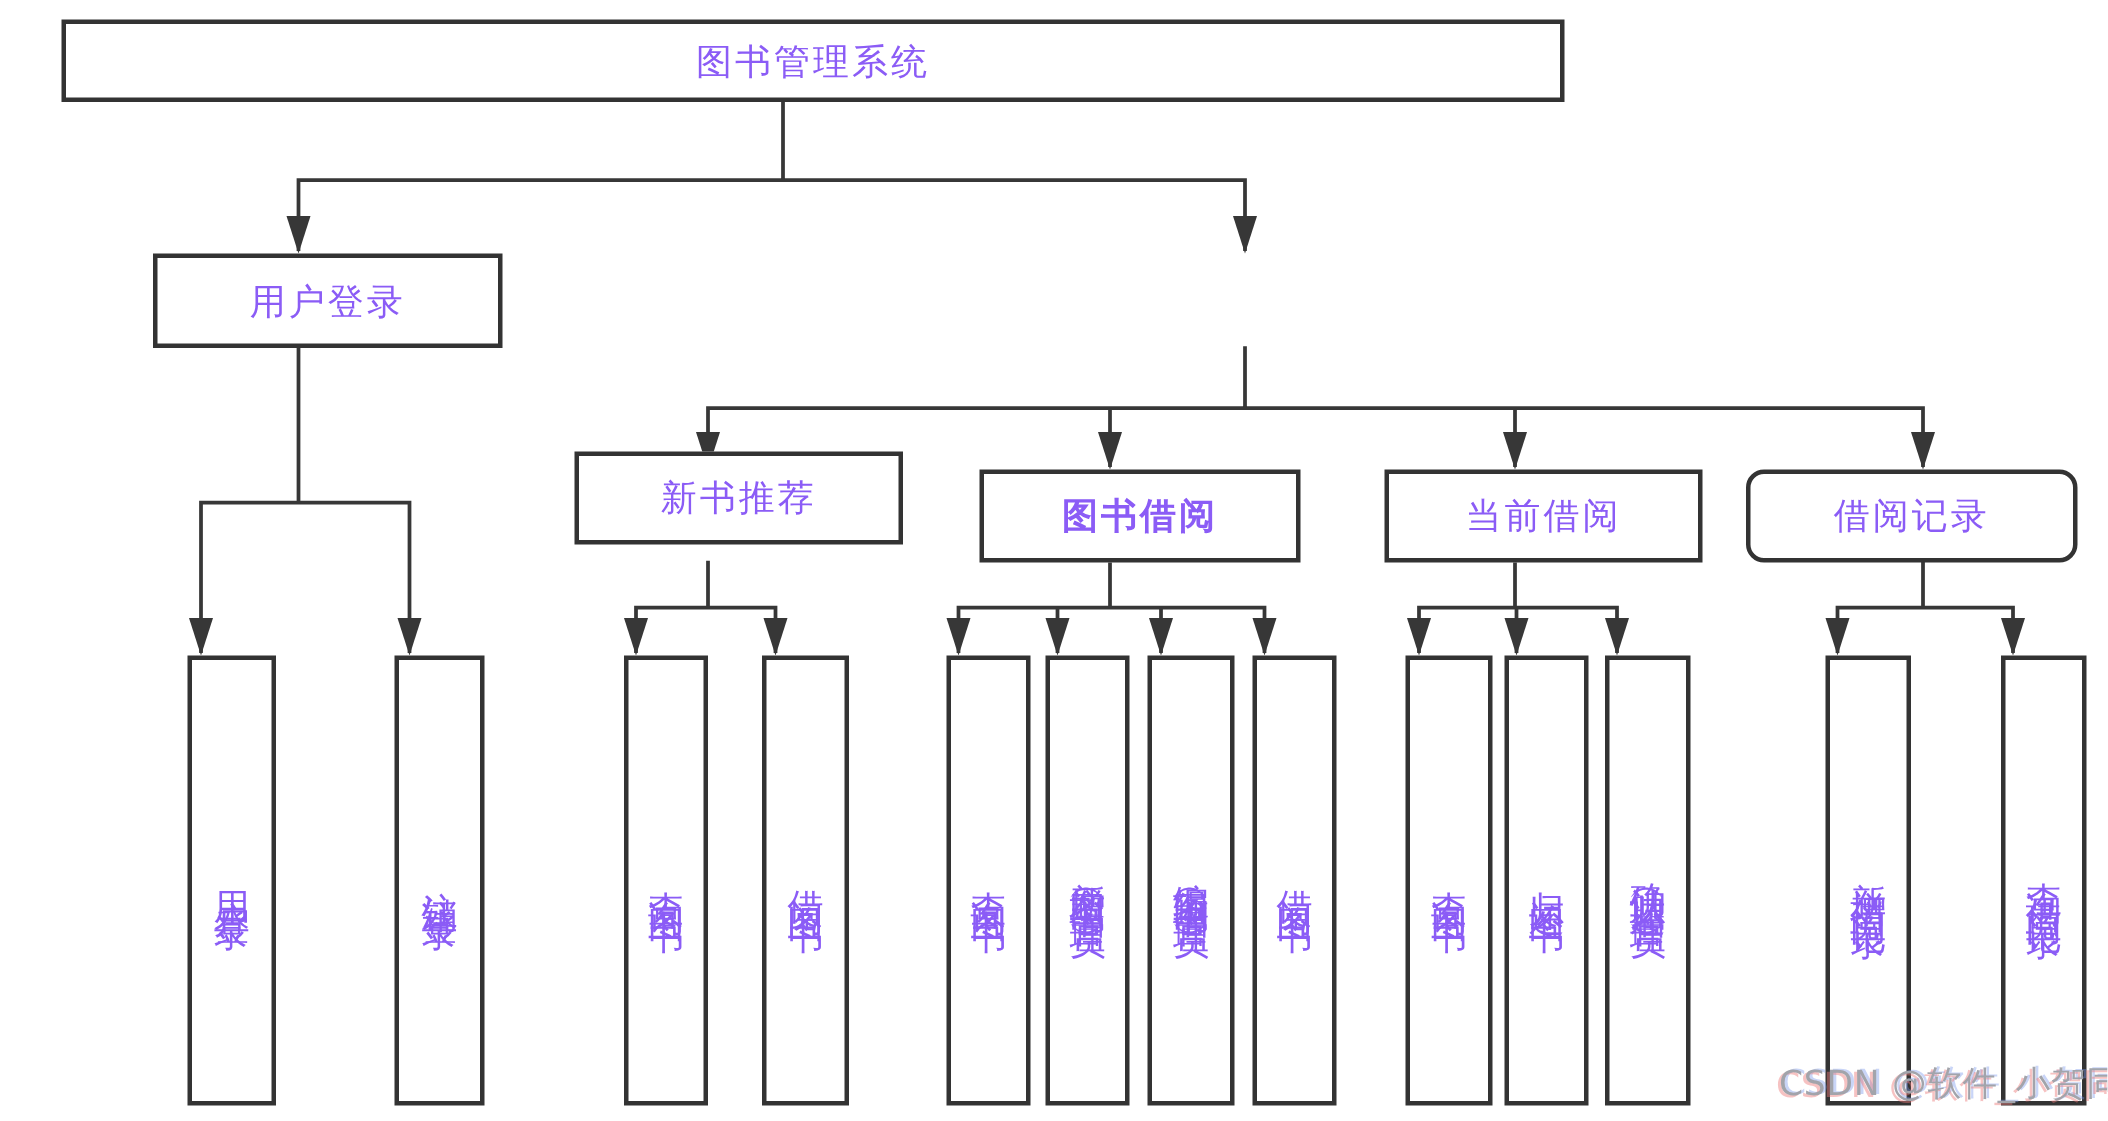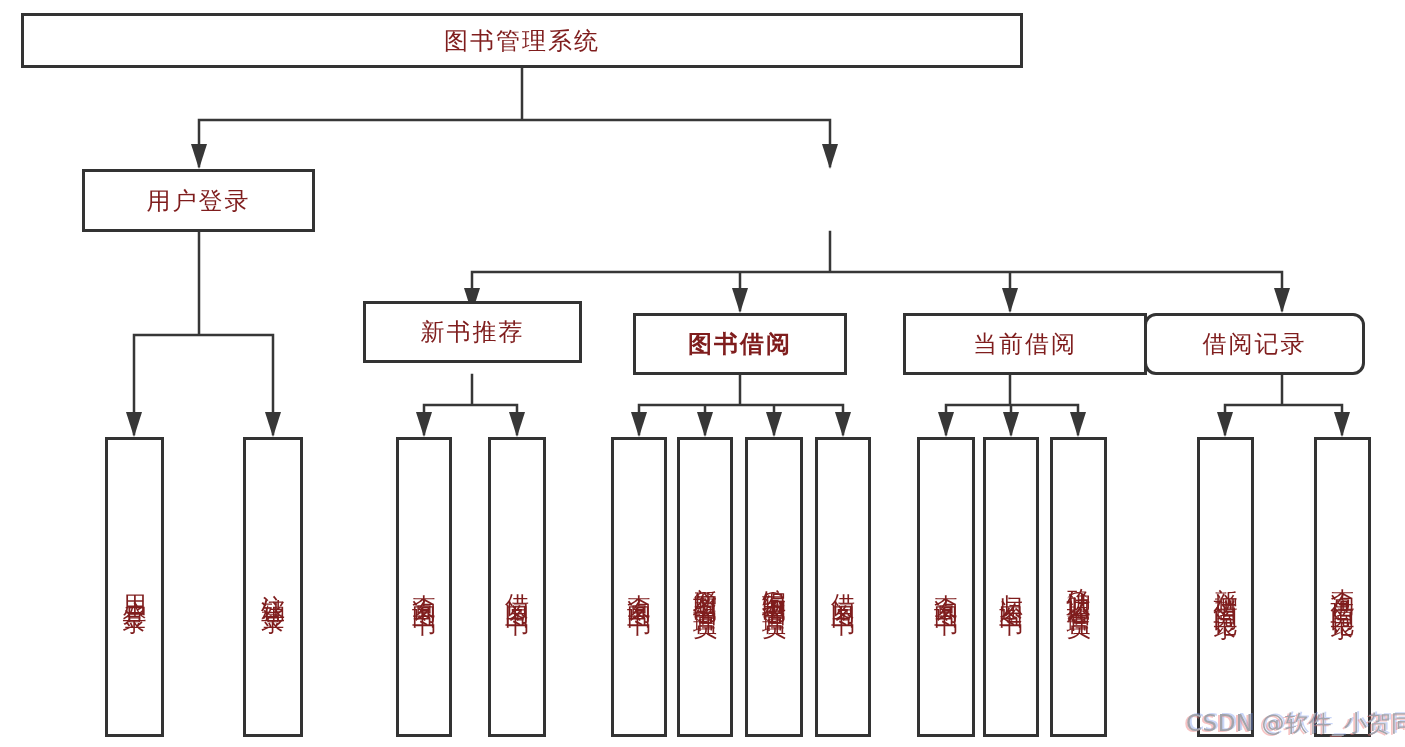--- a/index.html
+++ b/index.html
@@ -21,33 +21,34 @@
     stroke: #373737;
     stroke-width: 2.5;
     stroke-linecap: square;
   }
   svg.edges polygon { fill: #373737; }
   .node {
     position: absolute;
     box-sizing: border-box;
     background: #ffffff;
     border: 3px solid #333333;
-    color: #7f1d1d;
+    color: #8b5cf6;
     display: flex;
     align-items: center;
     justify-content: center;
     line-height: 1;
+    margin-left: 20px;
   }
   .hnode { font-size: 24px; letter-spacing: 2px; }
   #box-root  { left: 21px;  top: 13px;  width: 1002px; height: 55px; }
   #box-l2a   { left: 82px;  top: 169px; width: 233px;  height: 63px; }
   #box-l2b   { left: 713px; top: 169px; width: 234px;  height: 63px; }
   #box-l3a   { left: 363px; top: 301px; width: 219px;  height: 62px; text-align: center; }
   #box-l3b   { left: 633px; top: 313px; width: 214px;  height: 62px; font-weight: bold; }
-  #box-l3c   { left: 903px; top: 313px; width: 244px;  height: 62px; }
+  #box-l3c   { left: 903px; top: 313px; width: 212px;  height: 62px; }
   #box-l3d   { left: 1144px;top: 313px; width: 221px;  height: 62px; border-radius: 12px; }
   .leaf {
     top: 437px;
     height: 300px;
     writing-mode: vertical-rl;
     text-orientation: mixed;
     font-size: 24px;
     letter-spacing: 6px;
   }
   .leaf.long { letter-spacing: 4px; }

